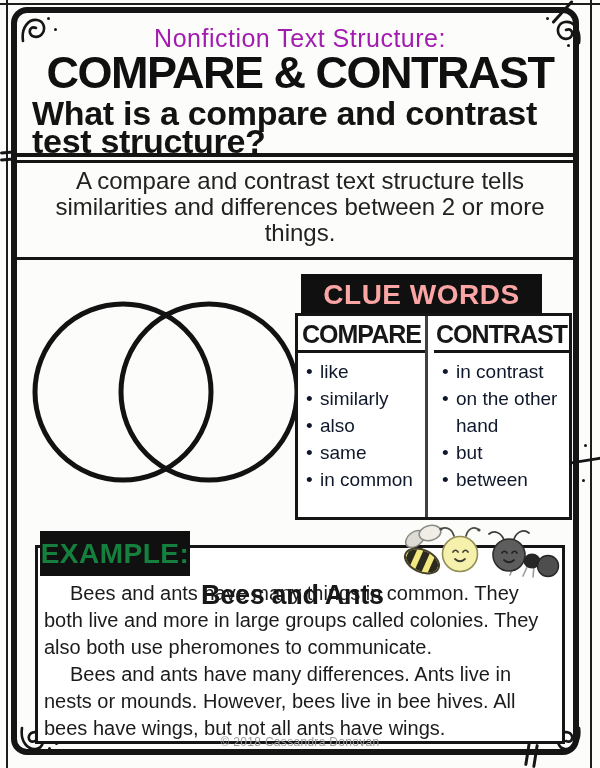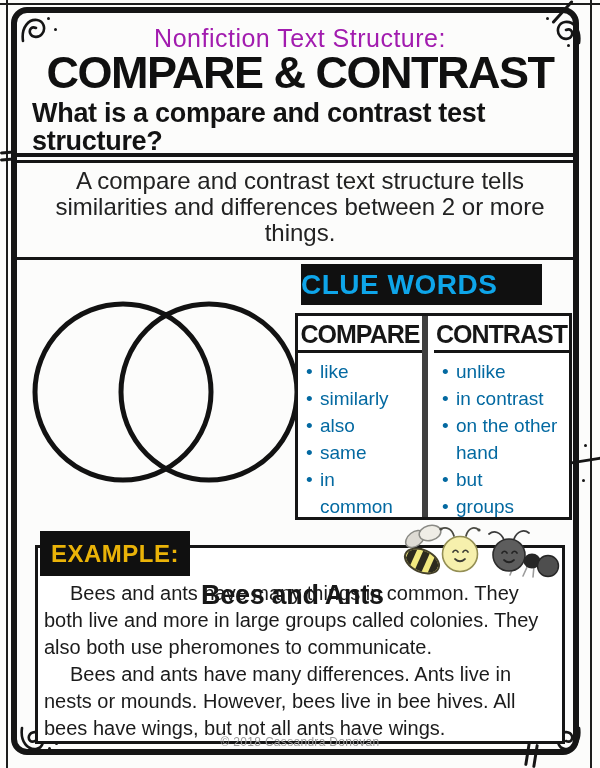--- a/index.html
+++ b/index.html
@@ -14,52 +14,52 @@
   .edge-right{left:590px;top:0;width:2px;height:768px;}
 
   
   .frame{left:11px;top:7px;width:568px;height:748px;border:6px solid #151515;
          border-radius:16px;box-sizing:border-box;}
 
   
   .kicker{left:0;right:0;top:24px;text-align:center;font-size:25px;letter-spacing:.5px;color:#a21caf;}
   .big-title{left:0;right:0;top:47px;text-align:center;font-size:45px;font-weight:700;
              letter-spacing:-1.5px;white-space:nowrap;color:#101010;}
-  .question{left:32px;width:540px;top:99px;font-size:27px;font-weight:700;line-height:28px;
+  .question{left:32px;width:540px;top:99px;font-size:34px;font-weight:700;line-height:28px;
             letter-spacing:-0.3px;color:#131313;}
   .title-divider{left:14px;top:153px;width:564px;height:4px;background:#151515;}
 
   
   .def-box{left:14px;top:160px;width:563px;height:100px;border:3px solid #151515;
            box-sizing:border-box;}
   .def-text{left:24px;width:552px;top:168px;text-align:center;font-size:24px;line-height:26px;
             color:#222;}
 
   
   .venn{left:26px;top:296px;}
 
   
-  .clue-header{left:301px;top:264px;width:241px;height:41px;background:#101010;color:#0ea5e9;
-               font-size:28px;font-weight:700;line-height:41px;letter-spacing:.5px;}
+  .clue-header{left:301px;top:274px;width:241px;height:41px;background:#101010;color:#fca5a5;
+               font-size:28px;font-weight:700;text-align:center;line-height:41px;letter-spacing:.5px;}
   .clue-table{left:295px;top:313px;width:277px;height:207px;border:3px solid #151515;
               box-sizing:border-box;display:flex;background:#fff;}
   .clue-col{display:flex;flex-direction:column;box-sizing:border-box;}
-  .clue-col.left{width:130px;border-right:6px solid #404040;}
+  .clue-col.left{width:130px;border-right:3px solid #404040;}
   .clue-col.right{flex:1;margin-left:6px;}
   .col-header{height:37px;border-bottom:3px solid #151515;text-align:center;font-size:25px;
               font-weight:700;letter-spacing:-1px;line-height:36px;box-sizing:border-box;}
-  .word-list{list-style:none;margin:5px 0 0 0;padding:0 10px 0 6px;font-size:19px;line-height:27px;color:#0369a1;}
+  .word-list{list-style:none;margin:5px 0 0 0;padding:0 10px 0 6px;font-size:19px;line-height:27px;color:#0f172a;}
   .word-list li{position:relative;padding-left:16px;}
   .word-list li::before{content:"•";position:absolute;left:2px;top:0;}
 
   
   .example-box{left:35px;top:545px;width:530px;height:199px;border:3px solid #151515;
                box-sizing:border-box;background:#fff;}
-  .example-label{left:40px;top:531px;width:150px;height:45px;background:#101010;color:#eab308;
-                 font-size:24px;font-weight:700;text-align:center;line-height:45px;letter-spacing:.5px;}
+  .example-label{left:40px;top:531px;width:150px;height:45px;background:#101010;color:#15803d;
+                 font-size:28px;font-weight:700;text-align:center;line-height:45px;letter-spacing:.5px;}
   .example-title{left:201px;top:540px;font-size:27px;font-weight:700;letter-spacing:-0.3px;margin-top:40px;}
   .example-text{left:44px;top:580px;width:506px;}
   .example-text p{margin:0;font-size:20px;line-height:27px;text-indent:26px;color:#1b1b1b;}
 
   
   .copyright{left:0;right:0;top:735px;text-align:center;font-size:12px;color:#9a9a9a;letter-spacing:.3px;}
 
   
   .dot{width:3px;height:3px;border-radius:50%;background:#151515;}
   .stitch{background:#151515;border-radius:2px;}
@@ -130,25 +130,24 @@
         <li>like</li>
         <li>similarly</li>
         <li>also</li>
         <li>same</li>
         <li>in common</li>
       </ul>
     </div>
     <div class="clue-col right">
       <div class="col-header">CONTRAST</div>
       <ul class="word-list">
-        <li>unlike</li>
         <li>in contrast</li>
         <li>on the other hand</li>
         <li>but</li>
-        <li>groups</li>
+        <li>between</li>
       </ul>
     </div>
   </div>
 
   <div class="abs example-box"></div>
   <div class="abs example-label">EXAMPLE:</div>
   <div class="abs example-title">Bees and Ants</div>
 
   <svg class="abs" style="left:398px;top:523px;" width="90" height="56" viewBox="0 0 90 56">
     <ellipse cx="17" cy="16" rx="10.5" ry="7" fill="#dedbd4" stroke="#8a8a85" stroke-width="1.5" transform="rotate(-38 17 16)"></ellipse>

